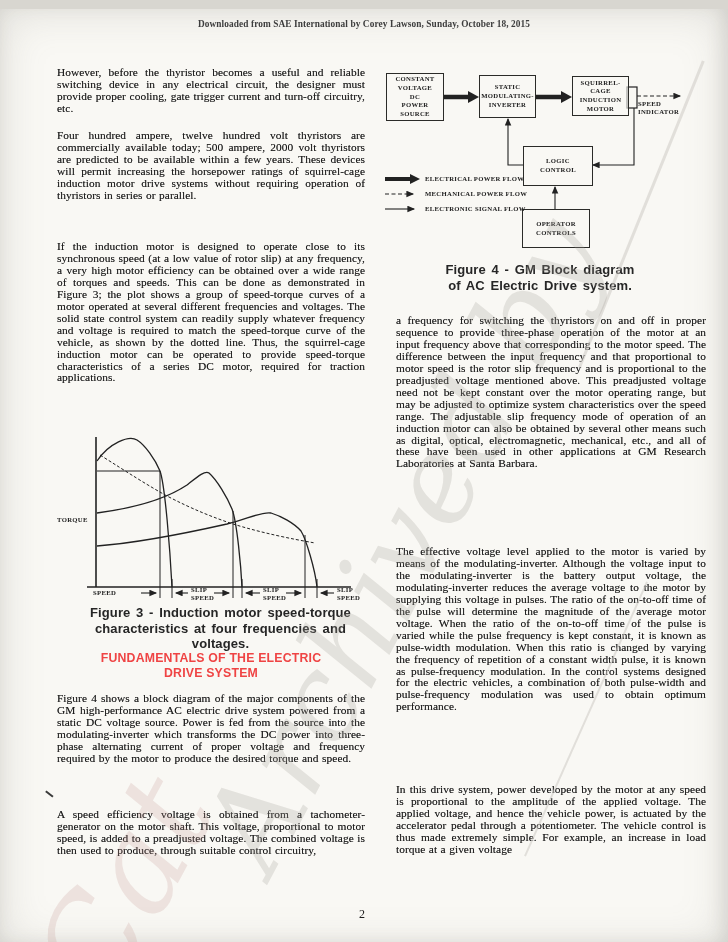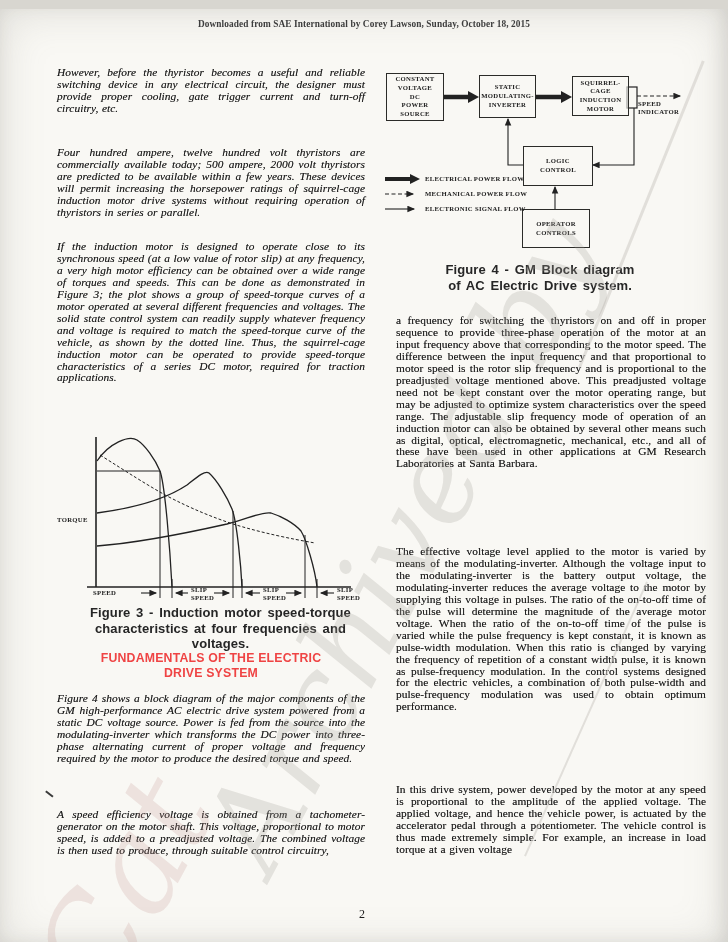--- a/index.html
+++ b/index.html
@@ -12,21 +12,21 @@
   .hdr{
     position:absolute;top:10px;left:0;right:0;text-align:center;
     font-size:9.3px;font-weight:bold;color:#3d3d3d;letter-spacing:.1px;
   }
   .par{
     position:absolute;width:308px;font-size:11.4px;line-height:11.95px;
     text-align:justify;letter-spacing:.04px;word-spacing:.6px;
     text-shadow:0 0 .35px rgba(20,20,20,.55);
   }
   .rcol{left:396px;width:310px;}
-  .lcol{left:57px;font-style:italic;}
+  .lcol{left:57px;}
   .heading{
     position:absolute;left:57px;top:642px;width:308px;
     font-family:"Liberation Sans",sans-serif;font-weight:bold;font-size:12.3px;
     line-height:15px;white-space:pre-line;letter-spacing:.2px;color:#ef4444;text-align:center;
   }
   .caption{
     position:absolute;font-family:"Liberation Sans",sans-serif;font-weight:bold;
     font-size:13px;line-height:15.5px;white-space:pre-line;text-align:center;
     color:#262626;word-spacing:2px;letter-spacing:.1px;
   }
@@ -55,21 +55,21 @@
   svg{position:absolute;left:0;top:0;}
 </style>
 </head>
 <body>
 
 <div class="page">
 
   <div class="hdr">Downloaded from SAE International by Corey Lawson, Sunday, October 18, 2015</div>
 
   <div class="par lcol" style="top:58px">However, before the thyristor becomes a useful and reliable switching device in any electrical circuit, the designer must provide proper cooling, gate trigger current and turn-off circuitry, etc.</div>
-  <div class="par lcol" style="top:138px">Four hundred ampere, twelve hundred volt thyristors are commercially available today; 500 ampere, 2000 volt thyristors are predicted to be available within a few years.  These devices will permit increasing the horsepower ratings of squirrel-cage induction motor drive systems without requiring operation of thyristors in series or parallel.</div>
+  <div class="par lcol" style="top:121px">Four hundred ampere, twelve hundred volt thyristors are commercially available today; 500 ampere, 2000 volt thyristors are predicted to be available within a few years.  These devices will permit increasing the horsepower ratings of squirrel-cage induction motor drive systems without requiring operation of thyristors in series or parallel.</div>
   <div class="par lcol" style="top:232px">If the induction motor is designed to operate close to its synchronous speed (at a low value of rotor slip) at any frequency, a very high motor efficiency can be obtained over a wide range of torques and speeds.  This can be done as demonstrated in Figure 3; the plot shows a group of speed-torque curves of a motor operated at several different frequencies and voltages.  The solid state control system can readily supply whatever frequency and voltage is required to match the speed-torque curve of the vehicle, as shown by the dotted line.  Thus, the squirrel-cage induction motor can be operated to provide speed-torque characteristics of a series DC motor, required for traction applications.</div>
 
   <div class="fig" style="left:57px;top:418px;width:308px;height:176px">
     <svg width="308" height="176" viewBox="0 0 308 176">
       <defs>
         <marker id="m3" markerWidth="8" markerHeight="8" refX="6" refY="3" orient="auto">
           <path d="M0,0 L7,3 L0,6 Z" fill="#222"></path>
         </marker>
       </defs>
       <g stroke="#222" fill="none" stroke-width="1.3">

